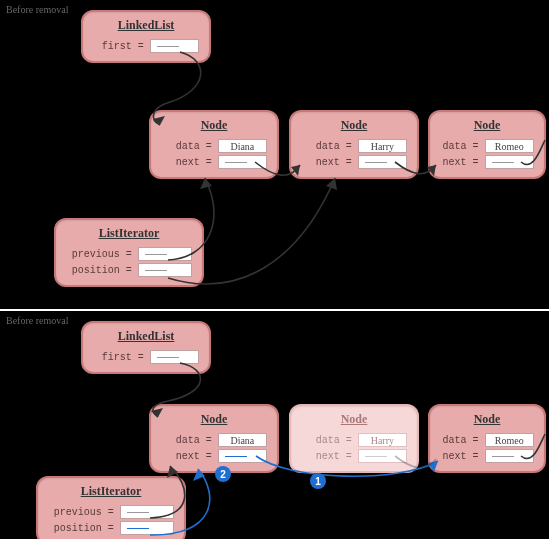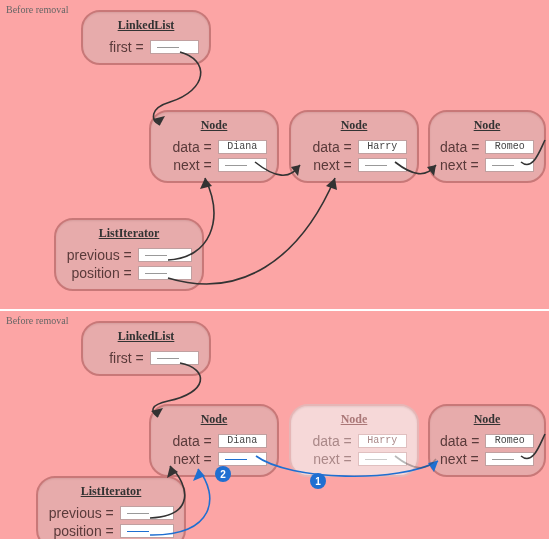--- a/index.html
+++ b/index.html
@@ -1,46 +1,46 @@
 <!DOCTYPE html>
 <html><head>
 <meta charset="utf-8">
 <style>
   * { box-sizing: border-box; margin: 0; padding: 0; }
   body { width: 549px; font-family: Georgia, serif; font-size: 11px; color: #444; }
-  .panel { position: relative; background: #fca5a5; }
+  .panel { position: relative; background: #000000; }
   .panel-top { height: 309px; }
   .panel-bot { height: 230px; border-top: 2px solid #fff; }
   .caption { position: absolute; left: 6px; top: 4px; font-size: 10px; color: #666; }
   .box {
     position: absolute;
     background: #e7abab;
     border: 2px solid #c87878;
-    border-radius: 19px;
+    border-radius: 12px;
     padding: 6px 10px 8px 10px;
     box-shadow: 0 1px 2px rgba(0,0,0,0.08) inset;
   }
   .box.faded { background: #f6d8d8; border-color: #e6b6b6; }
   .title {
     text-align: center;
     text-decoration: underline;
     font-weight: bold;
     font-size: 12px;
     margin-bottom: 6px;
     color: #333;
   }
   .row { display: flex; align-items: center; gap: 6px; margin-top: 2px; }
-  .lbl { width: 58px; text-align: right; font-family: Liberation Sans, sans-serif; font-size: 14px; color: #5a3a3a; white-space: nowrap; }
+  .lbl { width: 58px; text-align: right; font-family: Liberation Mono, monospace; font-size: 10px; color: #5a3a3a; white-space: nowrap; }
   .slot {
     width: 56px; height: 14px;
     background: #fff;
     border: 1px solid #c0a0a0;
     position: relative;
-    display: flex; align-items: flex-start; justify-content: center;
-    font-family: Liberation Mono, monospace; font-size: 10px;
+    display: flex; align-items: flex-end; justify-content: center;
+    font-family: Liberation Serif, serif; font-size: 10px;
   }
   .slot .bar { position:absolute; left:6px; top:50%; width:22px; height:1px; background:#999; }
   svg.arrows { position:absolute; left:0; top:0; width:100%; height:100%; pointer-events:none; }
   .arrow-black { stroke:#333; stroke-width:1.6; fill:none; }
   .arrow-blue { stroke:#1f6fd1; stroke-width:1.6; fill:none; }
   .ahead { fill:#333; }
   .ahead-blue { fill:#1f6fd1; }
   .marker {
     position:absolute; width:16px; height:16px; border-radius:50%;
     background:#1f6fd1; color:#fff; font-size:10px; font-weight:bold;

